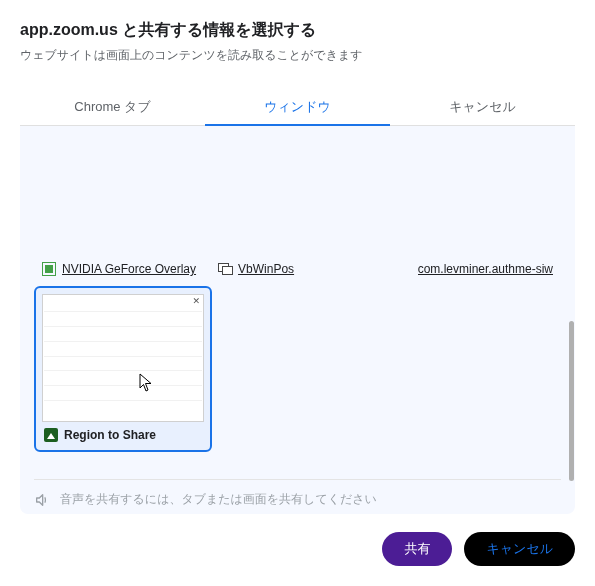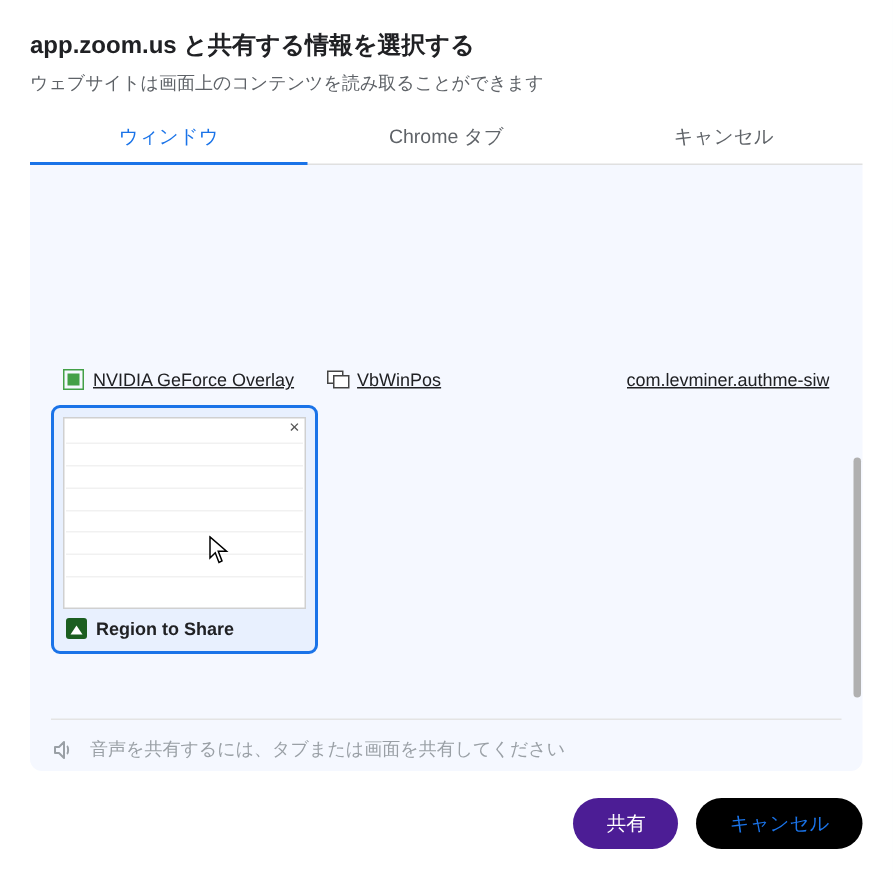--- a/index.html
+++ b/index.html
@@ -22,21 +22,21 @@
     border-radius: 8px;
   }
   .title {
     font-size: 16px;
     font-weight: 700;
     margin: 4px 0 6px 0;
   }
   .subtitle {
     font-size: 12px;
     color: #5f6368;
-    margin-bottom: 8px;
+    margin-bottom: 24px;
   }
   .tabs {
     display: flex;
     border-bottom: 1px solid #e0e0e0;
   }
   .tab {
     flex: 1;
     text-align: center;
     font-size: 13px;
     padding: 10px 0 9px 0;
@@ -255,25 +255,25 @@
 </style>
 </head>
 <body>
 
 <div class="dialog">
 
   <div class="title">app.zoom.us と共有する情報を選択する</div>
   <div class="subtitle">ウェブサイトは画面上のコンテンツを読み取ることができます</div>
 
   <div class="tabs">
+    <div class="tab">
+      <span>Chrome タブ</span>
+    </div>
     <div class="tab active">
       <span>ウィンドウ</span>
-    </div>
-    <div class="tab">
-      <span>Chrome タブ</span>
     </div>
     <div class="tab">
       <span>キャンセル</span>
     </div>
   </div>
 
   <div class="content">
 
     <div class="items-row">
       <div class="item">

